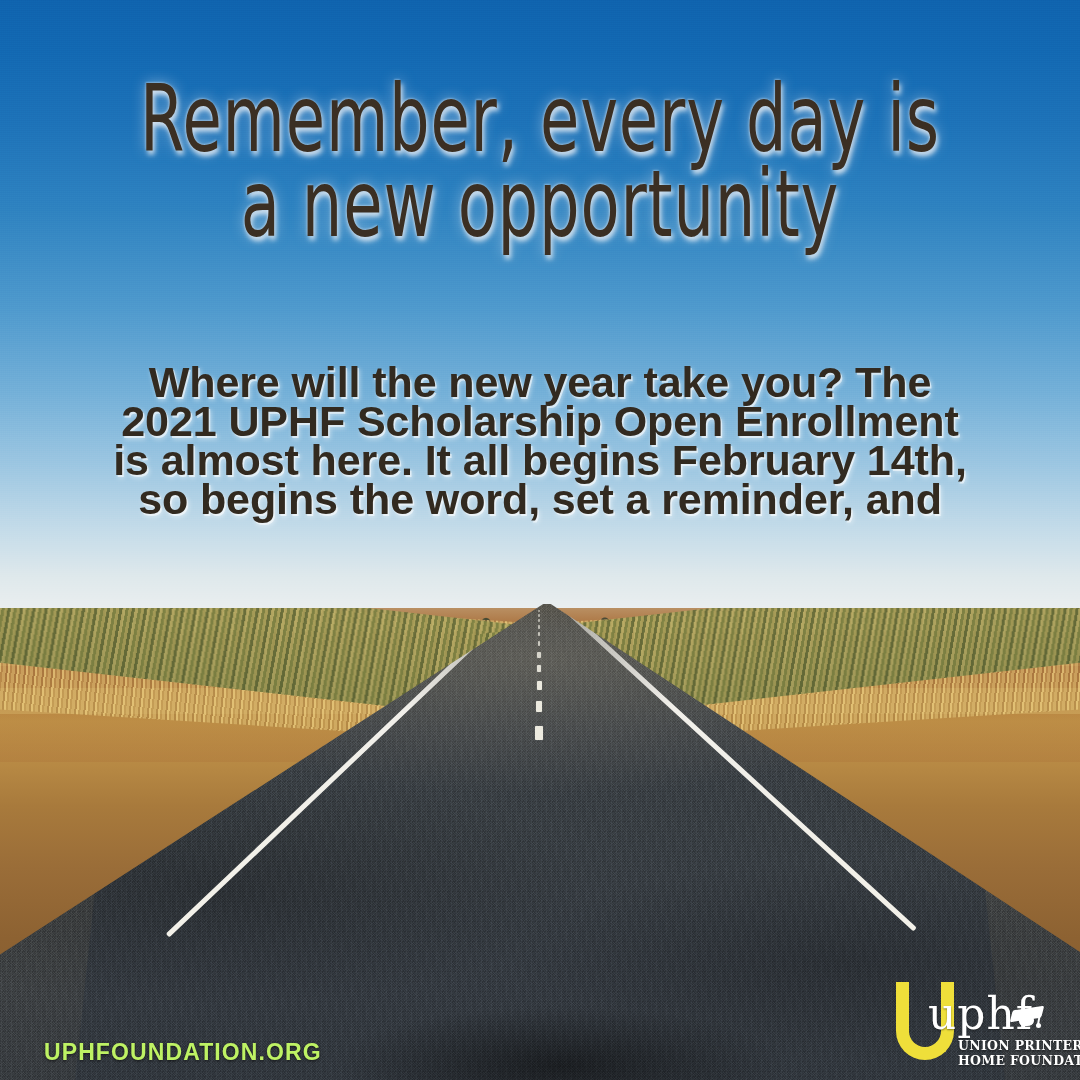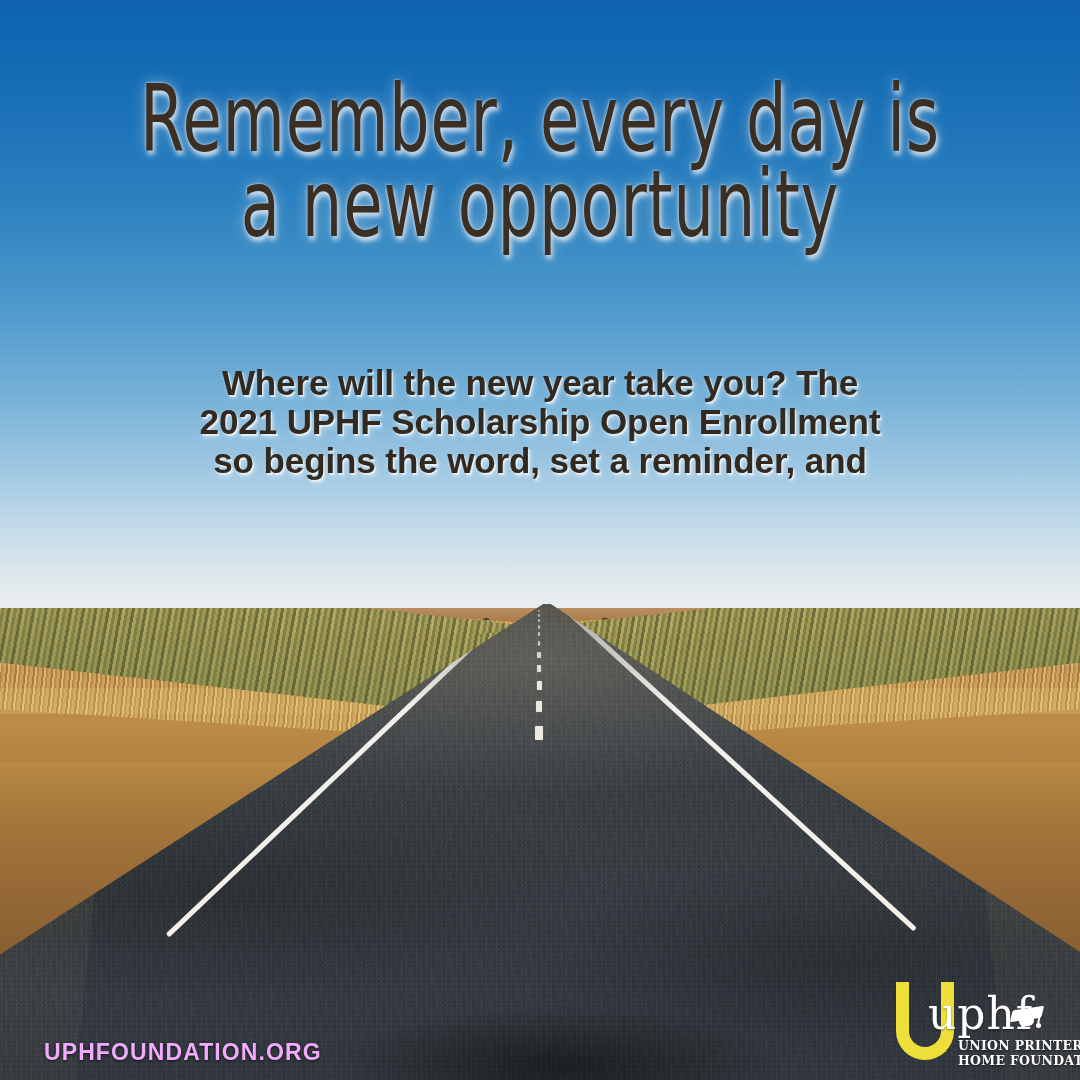--- a/index.html
+++ b/index.html
@@ -239,40 +239,40 @@
     pointer-events:none;
   }
   .headline .hl-line{ display:block; }
 
   .body-copy{
     position:absolute;
     left:0; top:363px; width:1080px;
     text-align:center;
     font-family:"Liberation Sans", sans-serif;
     font-weight:700;
-    font-size:35px;
+    font-size:43px;
     line-height:39px;
     letter-spacing:-.1px;
     color:#322a20;
     text-shadow:
       1.5px 2px 0 rgba(255,255,255,.55),
       2px 3px 5px rgba(255,255,255,.55);
     pointer-events:none;
   }
   .body-copy .bc-line{ display:block; }
 
   
   .site-url{
     position:absolute;
     left:44px; top:1039px;
     font-family:"Liberation Sans", sans-serif;
     font-weight:700;
     font-size:23px;
     letter-spacing:1.1px;
-    color:#f0abfc;
+    color:#bef264;
     text-shadow:0 1px 3px rgba(0,0,0,.65);
   }
 
   
   .logo{
     position:absolute;
     left:888px; top:982px;
     width:180px; height:92px;
   }
   .logo-u{
@@ -382,20 +382,21 @@
   </div>
 
   <div class="headline">
     <span class="hl-line">Remember, every day is</span>
     <span class="hl-line">a new opportunity</span>
   </div>
 
   <div class="body-copy">
     <span class="bc-line">Where will the new year take you? The</span>
     <span class="bc-line">2021 UPHF Scholarship Open Enrollment</span>
+    <span class="bc-line">is almost here. It all begins February 14th,</span>
     <span class="bc-line">so begins the word, set a reminder, and</span>
   </div>
 
   <div class="site-url">UPHFOUNDATION.ORG</div>
 
   <div class="logo">
     <div class="logo-u"></div>
     <div class="logo-word">uphf</div>
     <div class="logo-cap">
       <div class="board"></div>

